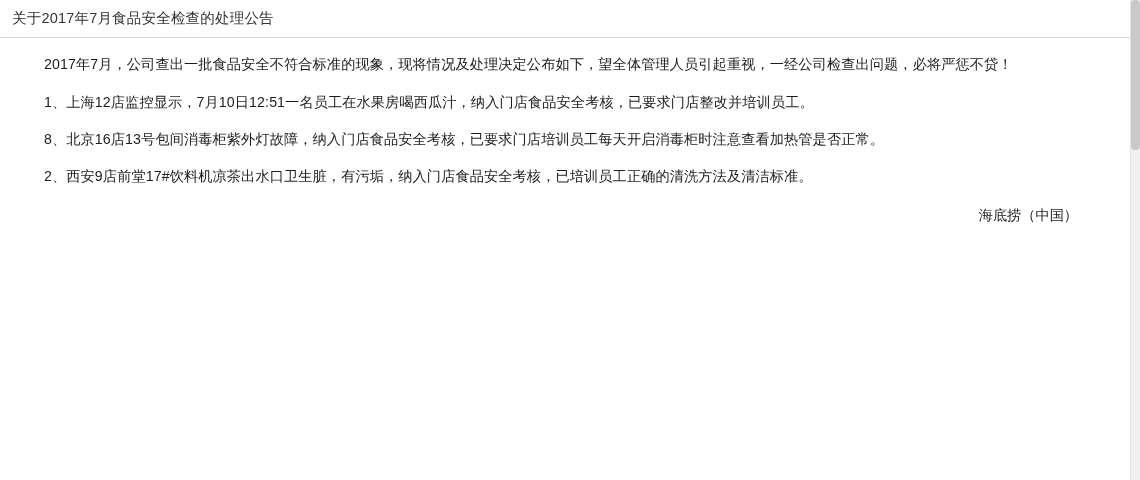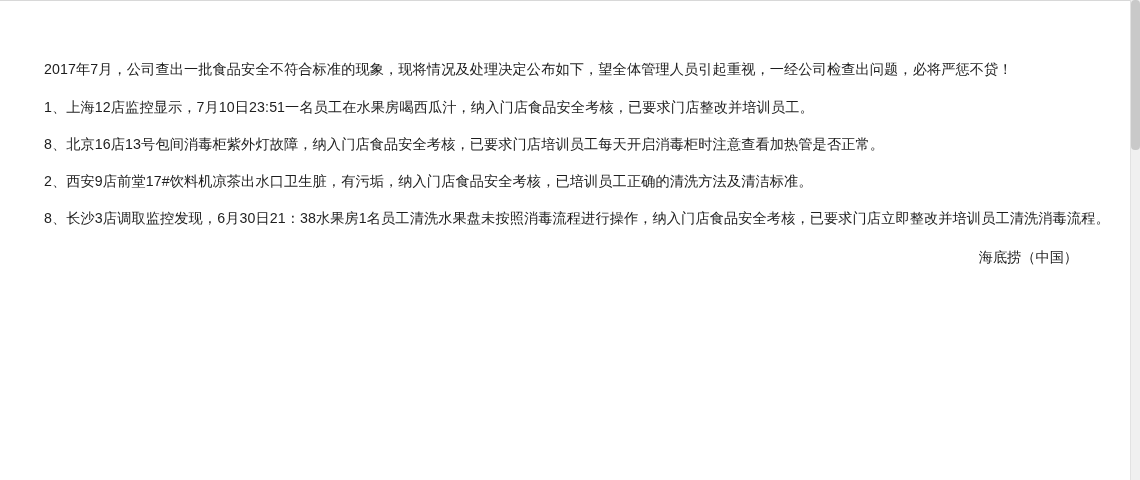--- a/index.html
+++ b/index.html
@@ -38,21 +38,20 @@
   .para {
     font-size: 14.2px;
     line-height: 1.5;
     color: #1d1d1d;
     margin: 0 0 15.5px 0;
     letter-spacing: 0.1px;
     white-space: nowrap;
   }
   .para.intro {
     margin-bottom: 17px;
-    margin-top: 42px;
   }
   .signature-block {
     margin-top: 18px;
     text-align: right;
     padding-right: 34px;
   }
   .sig-line {
     font-size: 14.2px;
     color: #1d1d1d;
     line-height: 1.5;
@@ -75,30 +74,30 @@
     height: 150px;
     background: #c9c9c9;
     border-radius: 4px;
   }
 </style>
 </head>
 <body>
 
 <div class="page">
 
+  <div class="doc-title">关于2017年7月食品安全检查的处理公告</div>
   <div class="title-rule"></div>
 
   <div class="body-area">
 
     <p class="para intro">2017年7月，公司查出一批食品安全不符合标准的现象，现将情况及处理决定公布如下，望全体管理人员引起重视，一经公司检查出问题，必将严惩不贷！</p>
 
-    <p class="para">1、上海12店监控显示，7月10日23:51一名员工在水果房喝西瓜汁，纳入门店食品安全考核，已要求门店整改并培训员工。</p>
+    <p class="para">1、上海12店监控显示，7月10日12:51一名员工在水果房喝西瓜汁，纳入门店食品安全考核，已要求门店整改并培训员工。</p>
     <p class="para">8、北京16店13号包间消毒柜紫外灯故障，纳入门店食品安全考核，已要求门店培训员工每天开启消毒柜时注意查看加热管是否正常。</p>
     <p class="para">2、西安9店前堂17#饮料机凉茶出水口卫生脏，有污垢，纳入门店食品安全考核，已培训员工正确的清洗方法及清洁标准。</p>
-    <p class="para">8、长沙3店调取监控发现，6月30日21：38水果房1名员工清洗水果盘未按照消毒流程进行操作，纳入门店食品安全考核，已要求门店立即整改并培训员工清洗消毒流程。</p>
 
     <div class="signature-block">
       <div class="sig-line">海底捞（中国）</div>
 
     </div>
 
   </div>
 
   <div class="right-edge">
     <div class="scroll-thumb"></div>

